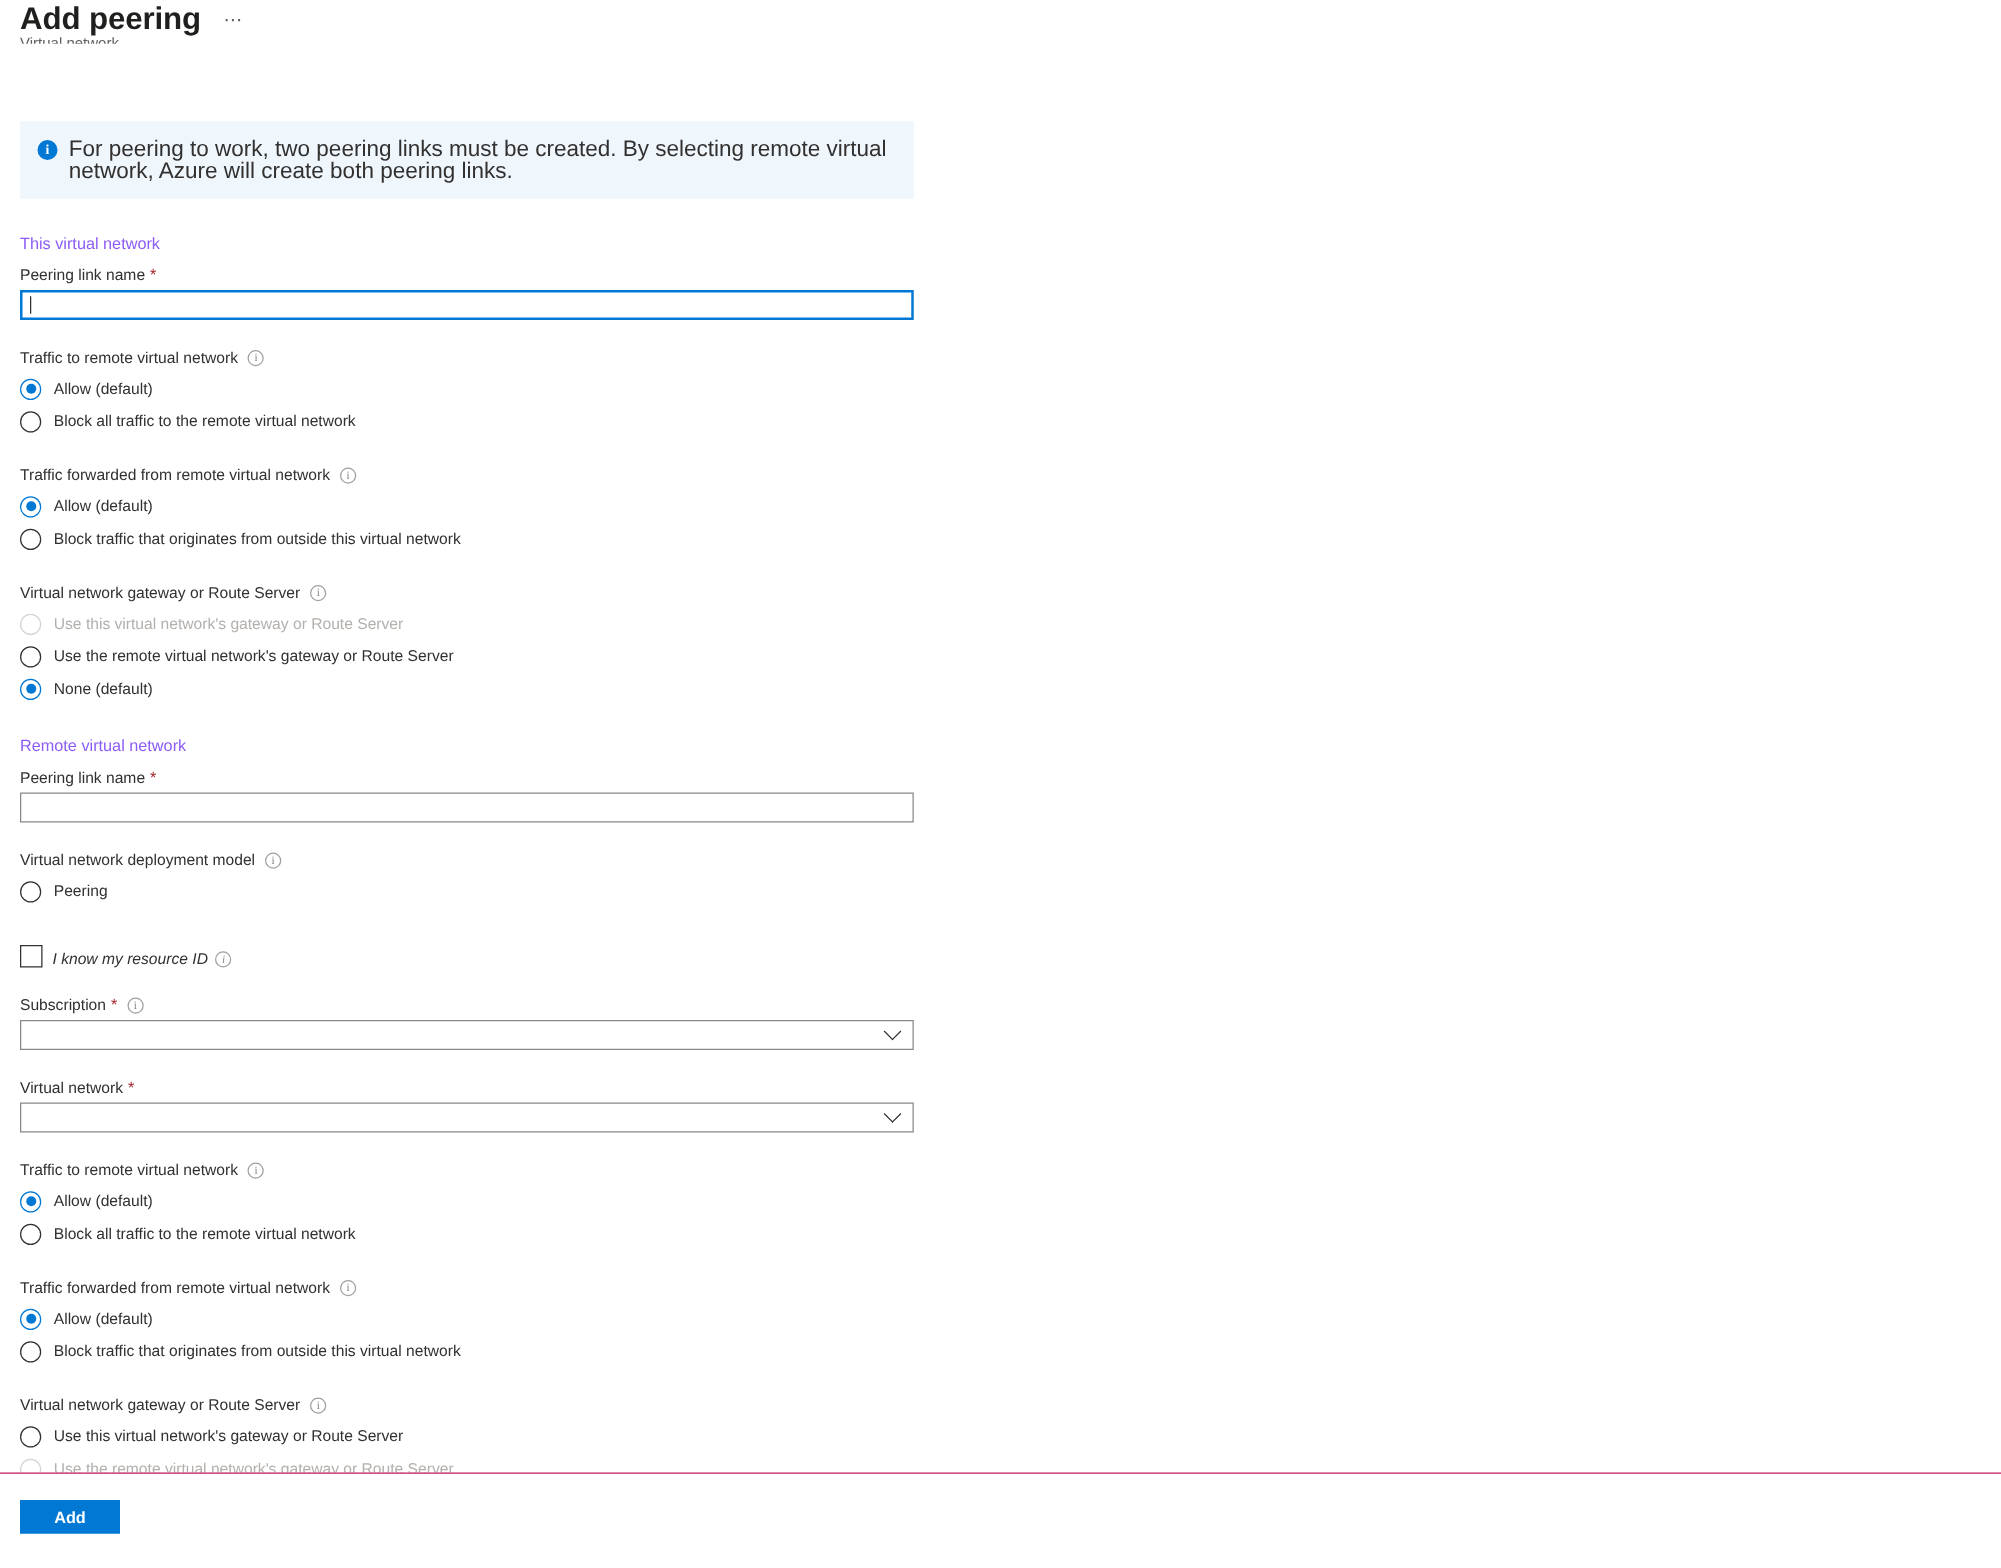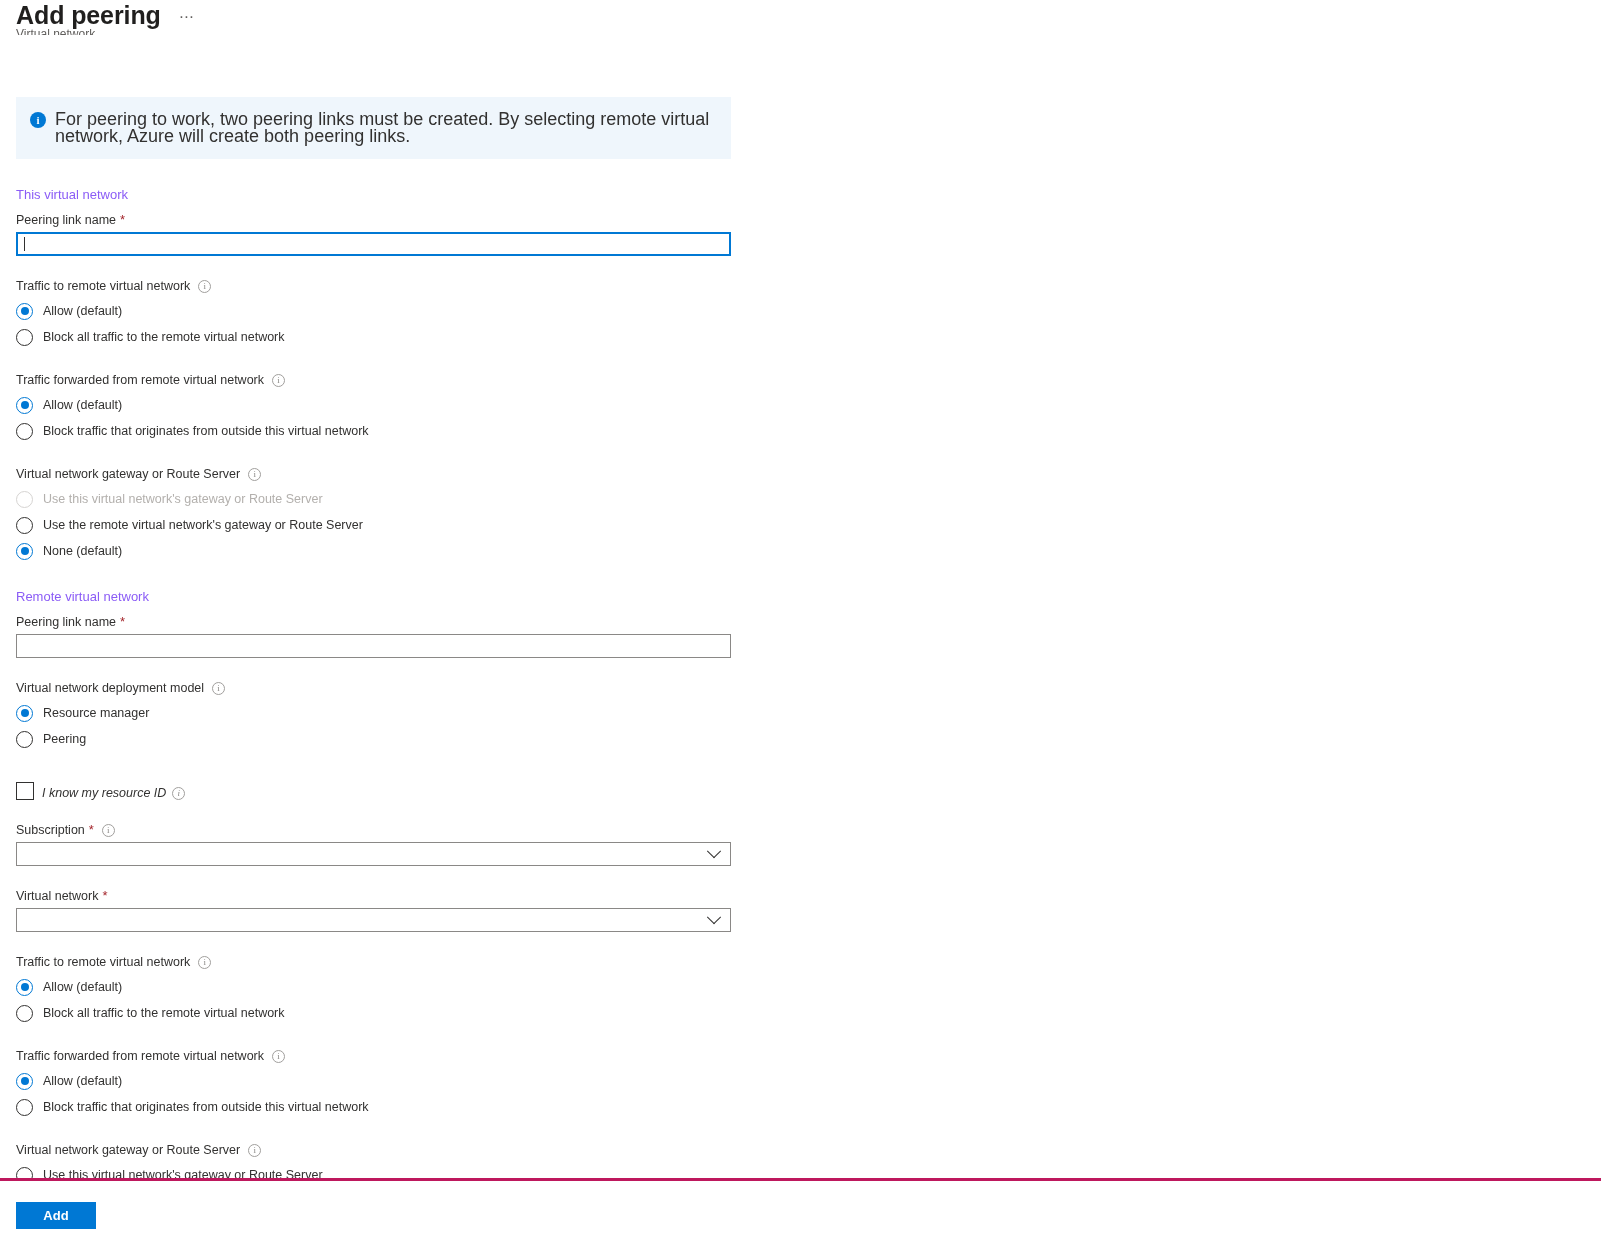--- a/index.html
+++ b/index.html
@@ -238,21 +238,21 @@
     display: flex; align-items: center;
   }
   .group-gap { margin-top: 22px; }
 
   
   .footer {
     position: absolute;
     left: 0; right: 0;
     bottom: 0;
     height: 76px;
-    border-top: 3px solid #be185d;
+    border-top: 1px solid #be185d;
     background: #ffffff;
   }
   .btn-primary {
     position: absolute;
     left: 16px;
     top: 21px;
     background: #0078d4;
     color: #ffffff;
     border: none;
     font-family: inherit;
@@ -361,24 +361,20 @@
       <input class="textbox" type="text" value="" placeholder="" style="">
     </div>
 
     <div class="field group-gap">
       <div class="field-label">
         <span>Virtual network deployment model</span>
         <span class="info-icon">i</span>
       </div>
       <div class="radio-group">
         <div class="radio-row">
-          <span class="radio checked"></span>
-          <span class="radio-label">Resource manager</span>
-        </div>
-        <div class="radio-row">
           <span class="radio"></span>
           <span class="radio-label">Peering</span>
         </div>
       </div>
     </div>
 
     <div class="checkbox-row">
       <span class="checkbox"></span>
       <span class="checkbox-label">
         <span>I know my resource ID</span>

